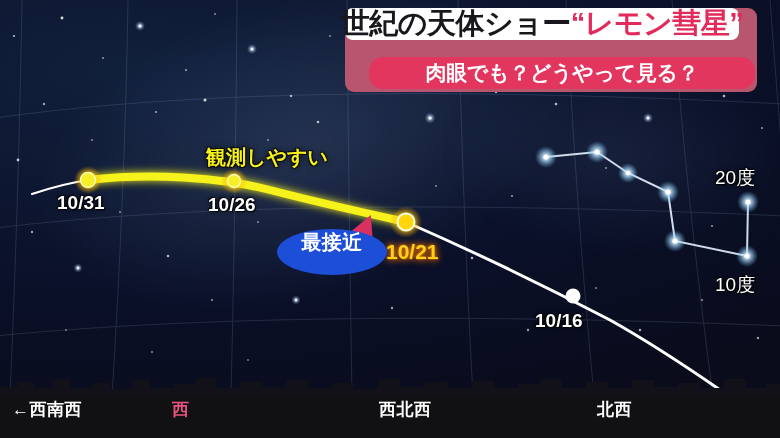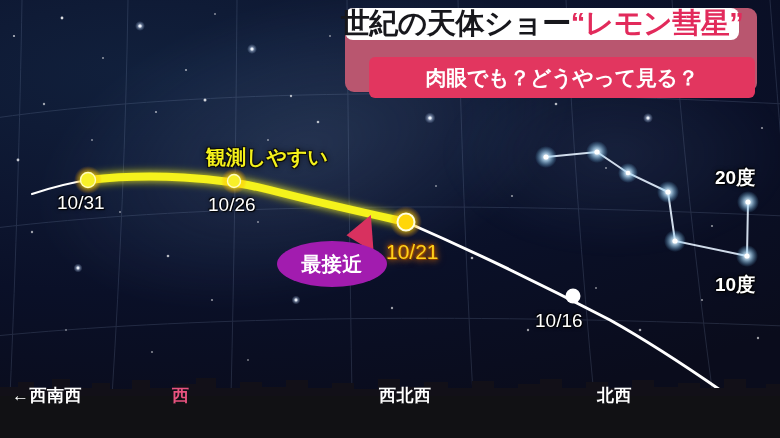--- a/index.html
+++ b/index.html
@@ -27,73 +27,73 @@
     filter:blur(8px);
   }
   .grid{position:absolute;inset:0;opacity:.30;}
   
   .skyline{position:absolute;left:0;bottom:0;width:780px;height:26px;}
   
   .bottombar{
     position:absolute;left:0;top:396px;width:780px;height:42px;background:#111114;
   }
   .dirlabel{
-    position:absolute;top:384px;color:#fff;font-weight:bold;font-size:17px;
+    position:absolute;top:398px;color:#fff;font-weight:bold;font-size:17px;
     letter-spacing:.5px;white-space:nowrap;
   }
   .dirlabel.pink{color:#e8537f;}
   
   .title-backing{
     position:absolute;left:345px;top:8px;width:412px;height:84px;
     background:#b9566f;border-radius:9px;
   }
   .title-white{
     position:absolute;left:345px;top:8px;width:394px;height:32px;
     background:#ffffff;border-radius:8px;
     display:flex;align-items:center;justify-content:center;
   }
   .title-white span{
     font-size:29px;font-weight:bold;color:#17171c;letter-spacing:-0.5px;white-space:nowrap;
   }
   .title-white span em{font-style:normal;color:#e0days;}
   .t-red{color:#e22a5b;}
   .title-pink{
-    position:absolute;left:369px;top:57px;width:386px;height:41px;
-    background:#e2365f;border-radius:6px;
+    position:absolute;left:369px;top:57px;width:386px;height:32px;
+    background:#e2365f;border-radius:14px;
     display:flex;align-items:center;justify-content:center;
   }
   .title-pink span{
     font-size:21px;font-weight:bold;color:#ffffff;letter-spacing:-0.3px;white-space:nowrap;
   }
   .lbl-easy{
     position:absolute;left:206px;top:144px;font-size:20px;font-weight:bold;color:#f5f21a;
     white-space:nowrap;
     text-shadow:0 0 6px rgba(0,0,0,.95),1px 1px 0 #111,-1px -1px 0 #111,1px -1px 0 #111,-1px 1px 0 #111;
   }
   .date-lbl{
-    position:absolute;color:#fff;font-size:19px;font-weight:normal;white-space:nowrap;
+    position:absolute;color:#fff;font-size:19px;font-weight:bold;white-space:nowrap;
     text-shadow:0 0 4px rgba(0,0,0,.9),1px 1px 1px #000,-1px -1px 1px #000;
   }
   .date-lbl.hot{
     color:#ffd21a;
     text-shadow:0 0 6px rgba(255,140,0,.95),0 0 10px rgba(255,100,0,.7),1px 1px 0 #5a2a00,-1px -1px 0 #5a2a00;
   }
   .deg-lbl{
-    position:absolute;color:#fff;font-size:19px;font-weight:bold;white-space:nowrap;
+    position:absolute;color:#fff;font-size:19px;font-weight:normal;white-space:nowrap;
     text-shadow:0 0 5px rgba(0,0,0,.9),1px 1px 1px #000,-1px -1px 1px #000;
   }
   .dipper-lbl{
     position:absolute;left:533px;top:120px;color:#fff;font-size:17px;font-weight:bold;white-space:nowrap;
     text-shadow:0 0 5px rgba(0,0,0,.9),1px 1px 1px #000,-1px -1px 1px #000;
   }
   
   .bubble{
-    position:absolute;left:277px;top:241px;width:110px;height:46px;
-    background:#a21caf;border-radius:50%/50%;
-    display:flex;align-items:center;justify-content:center;
+    position:absolute;left:277px;top:229px;width:110px;height:46px;
+    background:#1d4ed8;border-radius:50%/50%;
+    display:flex;align-items:flex-start;justify-content:center;
   }
   .bubble span{
     font-size:20px;font-weight:bold;color:#fff;white-space:nowrap;letter-spacing:.5px;
   }
   .bubble-tail{
     position:absolute;left:352px;top:216px;width:0;height:0;
     border-left:10px solid transparent;border-right:22px solid transparent;
     border-bottom:30px solid #d8315f;
     transform:rotate(32deg);
   }

